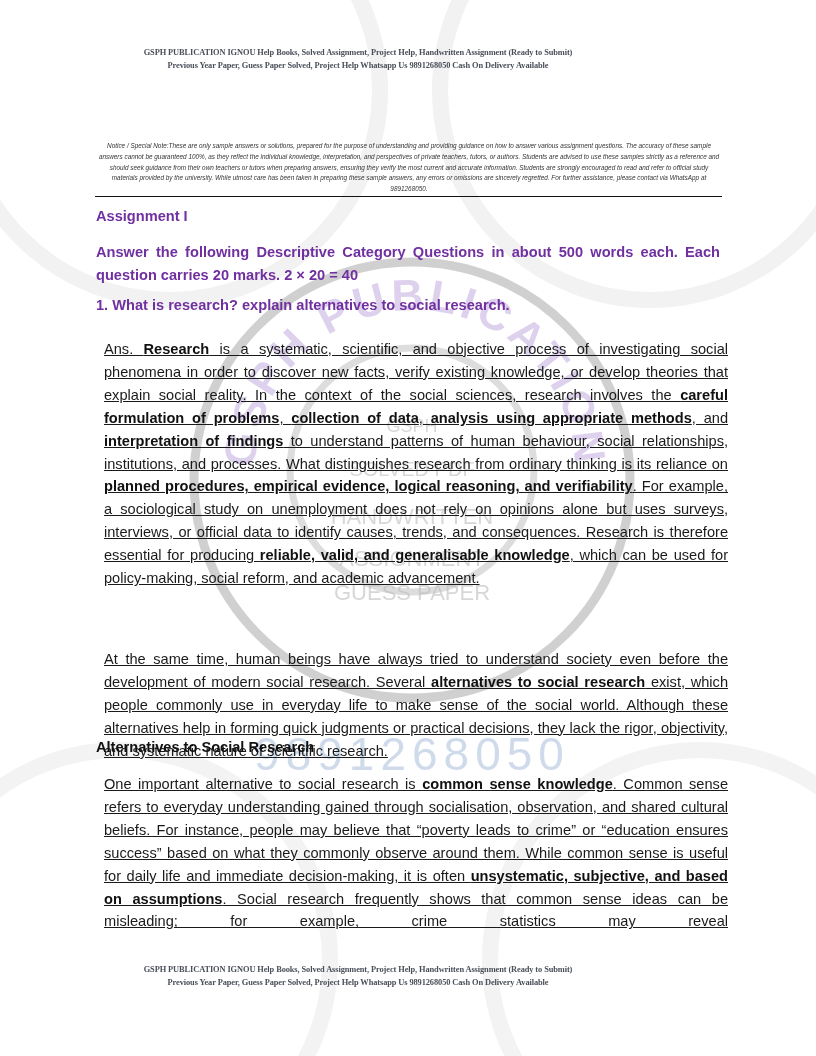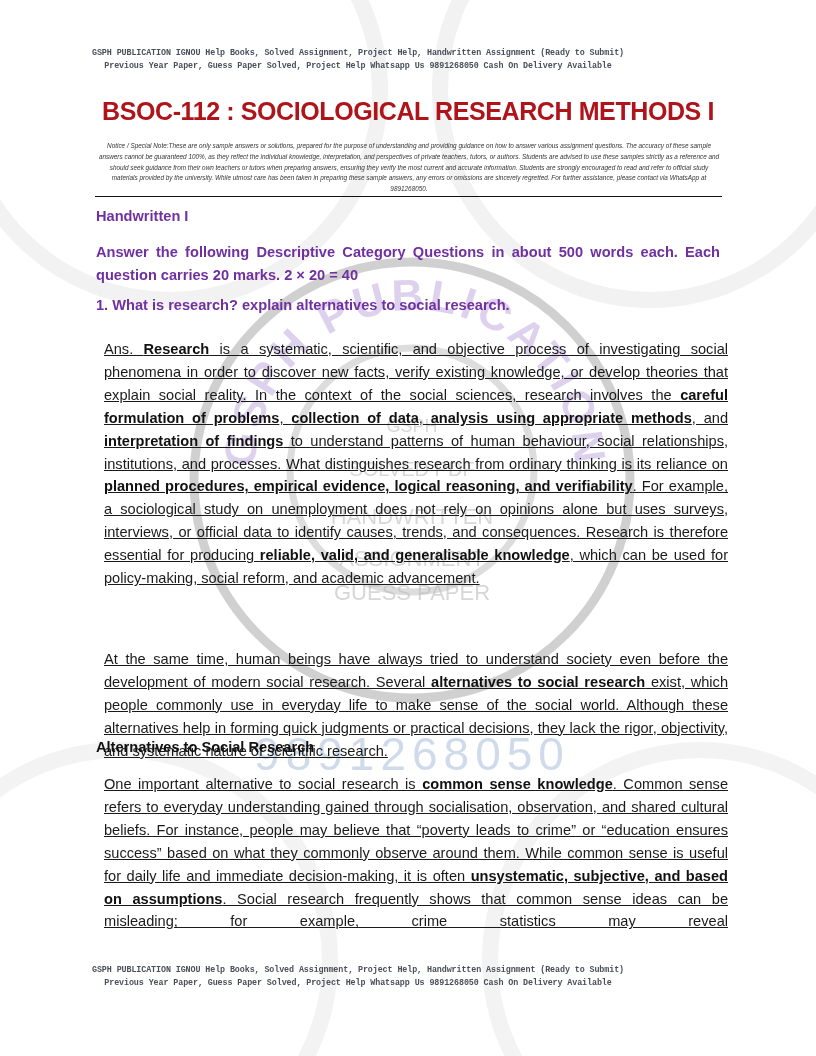--- a/index.html
+++ b/index.html
@@ -8,21 +8,21 @@
       font-family: "Liberation Sans", sans-serif; color: #111;
     }
     .page { position: absolute; inset: 0; }
 
     
     .wm { position: absolute; inset: 0; pointer-events: none; z-index: 0; }
     .wm svg { position: absolute; left: 0; top: 0; }
 
     .hdr {
       position: absolute; left: 0; width: 716px; text-align: center;
-      font-family: Liberation Mono, monospace; font-size: 8.4px; font-weight: bold;
+      font-family: Liberation Serif, serif; font-size: 8.4px; font-weight: bold;
       color: #4a4f5a; line-height: 12.5px; letter-spacing: -0.1px;
     }
     .hdr.top { top: 47px; }
     .hdr.bottom { top: 964px; }
 
     .title {
       position: absolute; top: 97px; left: 0; width: 816px; text-align: center;
       font-family: "Liberation Sans", sans-serif; font-weight: bold; font-size: 25px;
       color: #b0141b; letter-spacing: -0.4px;
     }
@@ -86,26 +86,25 @@
       <text x="412" y="600" text-anchor="middle" font-family="Liberation Sans, sans-serif" font-size="22" fill="#bdbdbd" opacity="0.6">GUESS PAPER</text>
       <text x="412" y="770" text-anchor="middle" font-family="Liberation Sans, sans-serif" font-size="46" fill="#a9bfd9" opacity="0.55" letter-spacing="6">9891268050</text>
     </svg>
   </div>
 
   <div class="hdr top">
     <div>GSPH PUBLICATION IGNOU Help Books, Solved Assignment, Project Help, Handwritten Assignment (Ready to Submit)</div>
     <div>Previous Year Paper, Guess Paper Solved, Project Help Whatsapp Us 9891268050 Cash On Delivery Available</div>
   </div>
 
-  <div class="title">BSOC-112 : SOCIOLOGICAL RESEARCH METHODS I</div>
 
   <div class="notice">Notice / Special Note:These are only sample answers or solutions, prepared for the purpose of understanding and providing guidance on how to answer various assignment questions. The accuracy of these sample answers cannot be guaranteed 100%, as they reflect the individual knowledge, interpretation, and perspectives of private teachers, tutors, or authors. Students are advised to use these samples strictly as a reference and should seek guidance from their own teachers or tutors when preparing answers, ensuring they verify the most current and accurate information. Students are strongly encouraged to read and refer to official study materials provided by the university. While utmost care has been taken in preparing these sample answers, any errors or omissions are sincerely regretted. For further assistance, please contact via WhatsApp at 9891268050.</div>
   <div class="divider"></div>
 
-  <div class="purple h-assign">Handwritten I</div>
+  <div class="purple h-assign">Assignment I</div>
   <div class="purple h-instr">Answer the following Descriptive Category Questions in about 500 words each. Each question carries 20 marks.  2 × 20 = 40</div>
   <div class="purple h-q">1. What is research? explain alternatives to social research.</div>
 
   <p class="para body-text p1"><span>Ans. </span><b>Research</b><span> is a systematic, scientific, and objective process of investigating social phenomena in order to discover new facts, verify existing knowledge, or develop theories that explain social reality. In the context of the social sciences, research involves the </span><b>careful formulation of problems</b><span>, </span><b>collection of data</b><span>, </span><b>analysis using appropriate methods</b><span>, and </span><b>interpretation of findings</b><span> to understand patterns of human behaviour, social relationships, institutions, and processes. What distinguishes research from ordinary thinking is its reliance on </span><b>planned procedures, empirical evidence, logical reasoning, and verifiability</b><span>. For example, a sociological study on unemployment does not rely on opinions alone but uses surveys, interviews, or official data to identify causes, trends, and consequences. Research is therefore essential for producing </span><b>reliable, valid, and generalisable knowledge</b><span>, which can be used for policy-making, social reform, and academic advancement.</span></p>
   <p class="para body-text p2"><span>At the same time, human beings have always tried to understand society even before the development of modern social research. Several </span><b>alternatives to social research</b><span> exist, which people commonly use in everyday life to make sense of the social world. Although these alternatives help in forming quick judgments or practical decisions, they lack the rigor, objectivity, and systematic nature of scientific research.</span></p>
   <div class="h-alt">Alternatives to Social Research</div>
   <p class="para body-text p3 jl"><span>One important alternative to social research is </span><b>common sense knowledge</b><span>. Common sense refers to everyday understanding gained through socialisation, observation, and shared cultural beliefs. For instance, people may believe that “poverty leads to crime” or “education ensures success” based on what they commonly observe around them. While common sense is useful for daily life and immediate decision-making, it is often </span><b>unsystematic, subjective, and based on assumptions</b><span>. Social research frequently shows that common sense ideas can be misleading; for example, crime statistics may reveal</span></p>
 
   <div class="hdr bottom">
     <div>GSPH PUBLICATION IGNOU Help Books, Solved Assignment, Project Help, Handwritten Assignment (Ready to Submit)</div>

